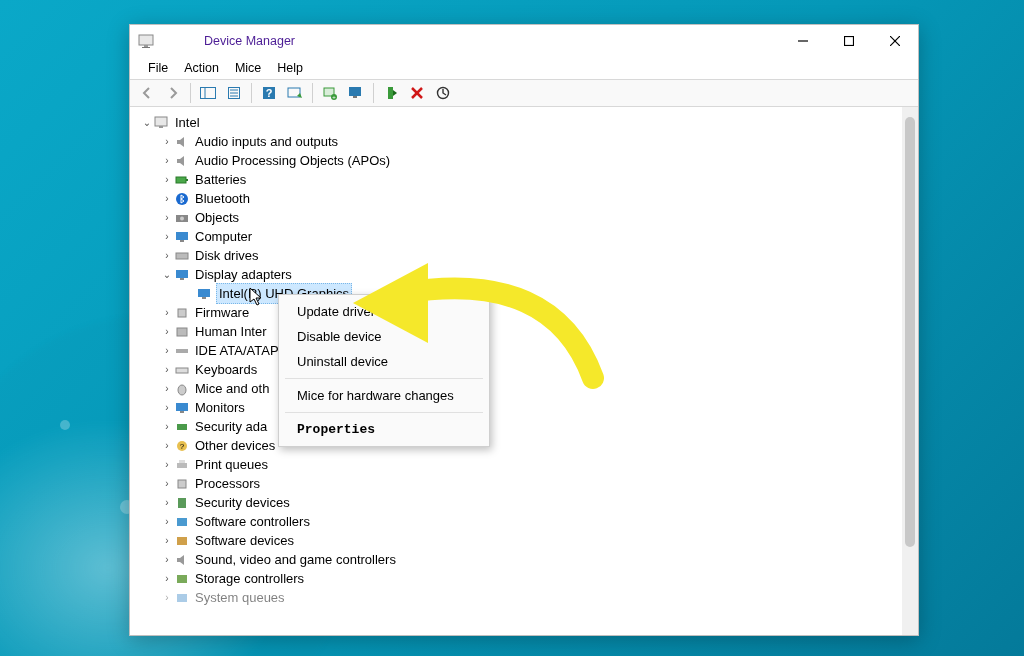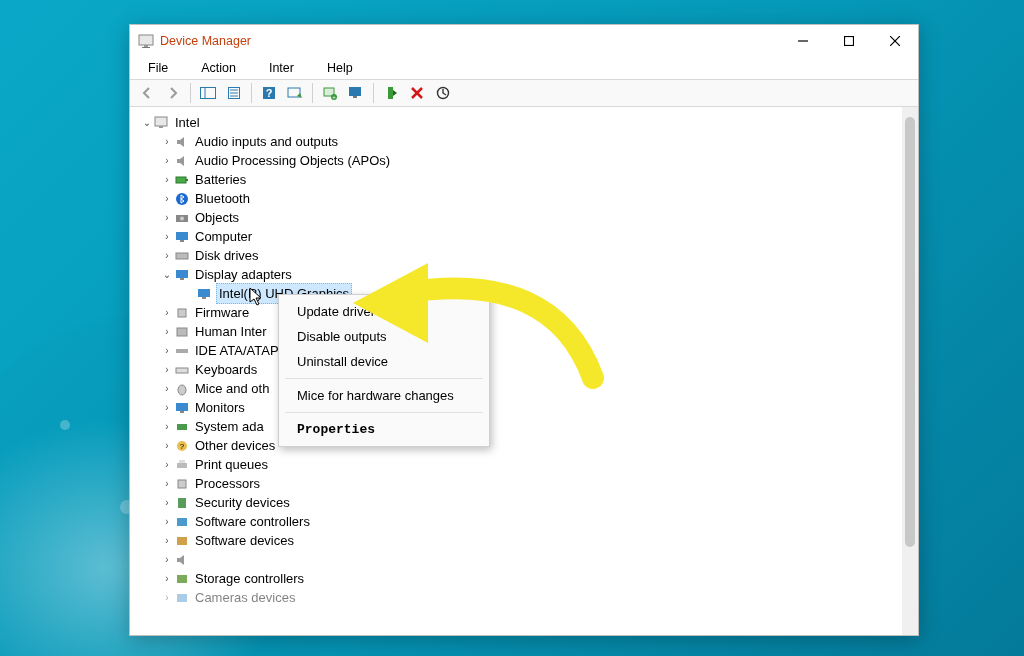--- a/index.html
+++ b/index.html
@@ -23,29 +23,29 @@
       border: 1px solid #bfbfbf;
       box-shadow: 0 4px 20px rgba(0,0,0,0.25);
       display: flex; flex-direction: column;
     }
     .titlebar {
       height: 32px; display: flex; align-items: center;
       padding: 0 0 0 8px;
       background: #ffffff;
     }
     .titlebar .app-icon { width:16px; height:16px; margin-right:6px; }
-    .titlebar .title { font-size: 12.5px; color: #c2410c; flex: 1; }
+    .titlebar .title { font-size: 12.5px; color: #4c1d95; flex: 1; margin-left: 44px; }
     .titlebar .controls { display: flex; }
     .titlebar .ctrl {
       width: 46px; height: 32px; display: flex; align-items: center; justify-content: center;
       cursor: default;
     }
     .titlebar .ctrl svg { display:block; }
     .menubar {
-      height: 22px; display: flex; align-items: center; gap: 17px;
+      height: 22px; display: flex; align-items: center; gap: 0;
       padding: 0 6px 0 10px;
       font-size: 12.5px;
       background: #ffffff;
       text-align: center;
     }
     .menubar .menu-item { padding: 1px 8px; cursor: default; }
     .toolbar {
       height: 28px; display: flex; align-items: center; gap: 4px;
       padding: 2px 6px;
       border-top: 1px solid #d8d8d8;
@@ -134,21 +134,21 @@
             <line x1="0" y1="0" x2="10" y2="10" stroke="#000" stroke-width="1.2"></line>
             <line x1="10" y1="0" x2="0" y2="10" stroke="#000" stroke-width="1.2"></line>
           </svg>
       </div>
     </div>
   </div>
 
   <div class="menubar">
     <div class="menu-item">File</div>
     <div class="menu-item">Action</div>
-    <div class="menu-item">Inter</div>
+    <div class="menu-item">Mice</div>
     <div class="menu-item">Help</div>
   </div>
 
   <div class="toolbar">
     <div class="tbtn">
         <svg width="14" height="14">
           <path d="M9 2 L4 7 L9 12" fill="none" stroke="#9a9a9a" stroke-width="2"></path>
         </svg>
       </div>
     <div class="tbtn">
@@ -375,21 +375,21 @@
           </span>
           <span class="lbl">Monitors</span>
         </div>
       <div class="node indent-1">
           <span class="caret">›</span>
           <span class="icon">
             <svg width="14" height="14">
               <rect x="2" y="4" width="10" height="6" fill="#4a9a4a"></rect>
             </svg>
           </span>
-          <span class="lbl">System ada</span>
+          <span class="lbl">Security ada</span>
         </div>
       <div class="node indent-1">
           <span class="caret">›</span>
           <span class="icon">
             <svg width="14" height="14">
               <circle cx="7" cy="7" r="5" fill="#e8c050"></circle>
               <text x="7" y="10" font-size="8" text-anchor="middle">?</text>
             </svg>
           </span>
           <span class="lbl">Other devices</span>
@@ -440,50 +440,51 @@
           </span>
           <span class="lbl">Software devices</span>
         </div>
       <div class="node indent-1">
           <span class="caret">›</span>
           <span class="icon">
             <svg width="14" height="14">
               <path d="M2 5h3l4-3v10l-4-3H2z" fill="#999"></path>
             </svg>
           </span>
+          <span class="lbl">Sound, video and game controllers</span>
         </div>
       <div class="node indent-1">
           <span class="caret">›</span>
           <span class="icon">
             <svg width="14" height="14">
               <rect x="2" y="3" width="10" height="8" fill="#7aaa5a"></rect>
             </svg>
           </span>
           <span class="lbl">Storage controllers</span>
         </div>
       <div class="node indent-1" style="opacity:0.5;">
           <span class="caret">›</span>
           <span class="icon">
             <svg width="14" height="14">
               <rect x="2" y="3" width="10" height="8" fill="#5a9ad0"></rect>
             </svg>
           </span>
-          <span class="lbl">Cameras devices</span>
+          <span class="lbl">System queues</span>
         </div>
 
     </div>
     <div class="scrollbar">
       <div class="scrollthumb"></div>
     </div>
   </div>
 </div>
 
 <div class="context-menu">
   <div class="cm-item">Update driver</div>
-  <div class="cm-item">Disable outputs</div>
+  <div class="cm-item">Disable device</div>
   <div class="cm-item">Uninstall device</div>
   <div class="cm-sep"></div>
   <div class="cm-item">Mice for hardware changes</div>
   <div class="cm-sep"></div>
   <div class="cm-item bold">Properties</div>
 </div>
 
 <div class="arrow-overlay">
   <svg width="320" height="180" viewBox="0 0 320 180">
     <path d="M300 130 Q 260 20 110 45" fill="none" stroke="#f5e82a" stroke-width="22" stroke-linecap="round"></path>

